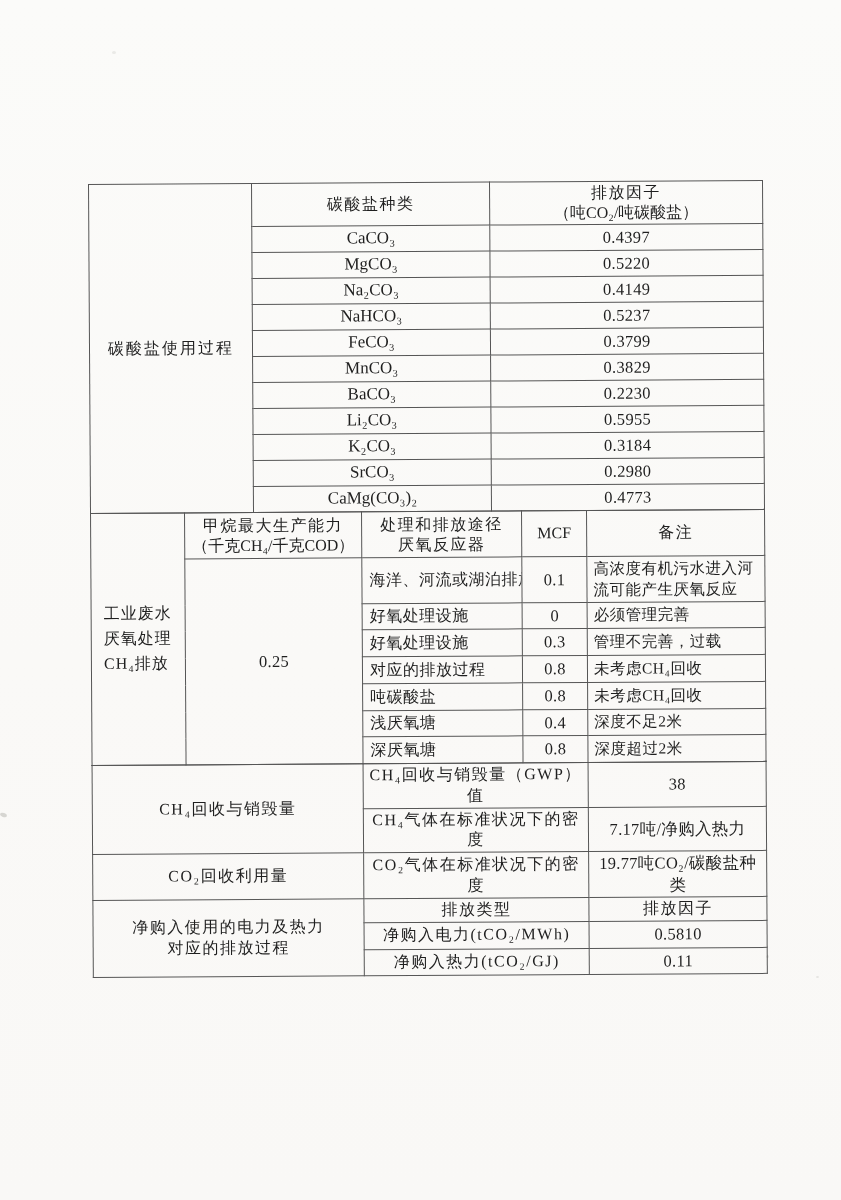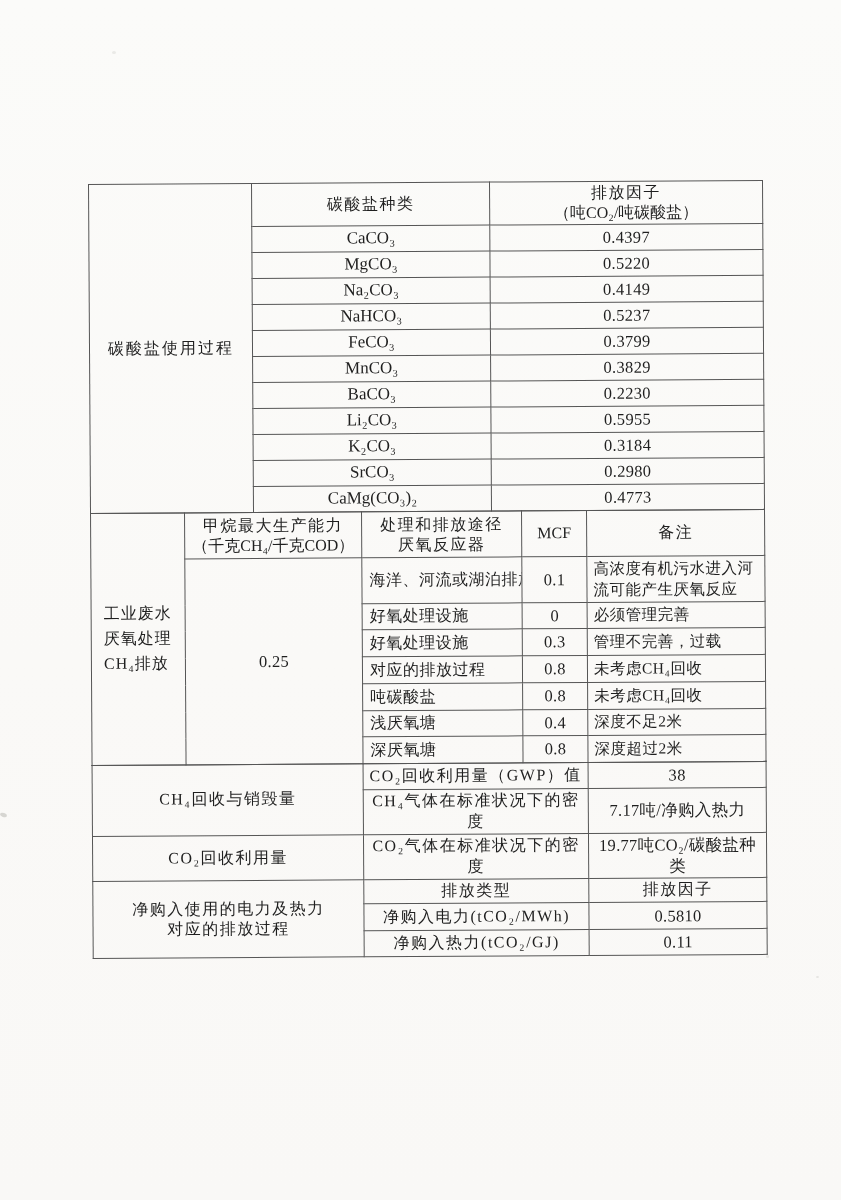--- a/index.html
+++ b/index.html
@@ -225,21 +225,21 @@
 
     <table class="tbl-c">
       <colgroup>
           <col style="width:271px">
           <col style="width:225px">
           <col style="width:178px">
         </colgroup>
       <tbody>
           <tr style="height:26px">
         <td rowspan="2" class="zh">CH₄回收与销毁量</td>
-        <td class="zh">CO₂回收利用量（GWP）值</td>
+        <td class="zh">CH₄回收与销毁量（GWP）值</td>
         <td class="num">38</td>
       </tr>
       <tr style="height:25px">
         <td class="zh">CH₄气体在标准状况下的密度</td>
         <td class="num">7.17吨/净购入热力</td>
       </tr>
       <tr style="height:27px">
         <td class="zh">CO₂回收利用量</td>
         <td class="zh">CO₂气体在标准状况下的密度</td>
         <td class="num">19.77吨CO₂/碳酸盐种类</td>

